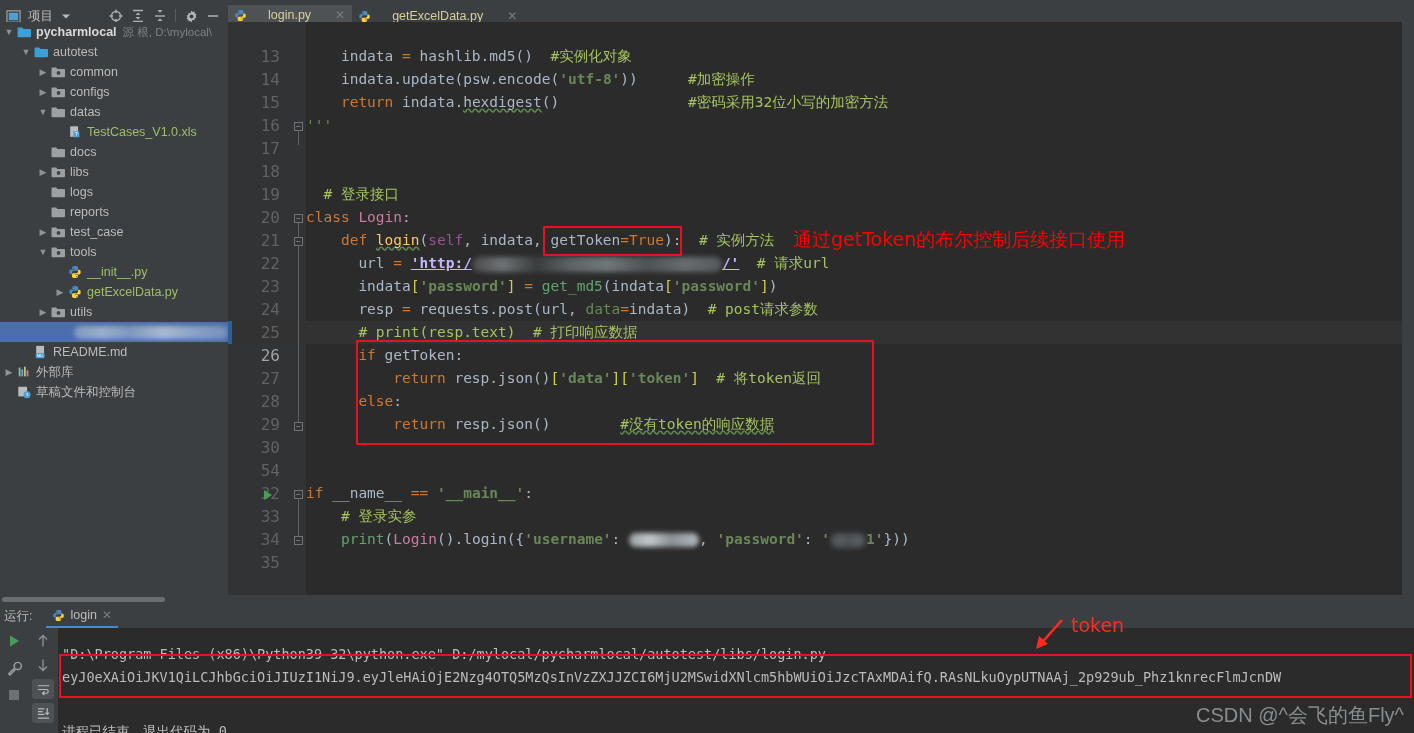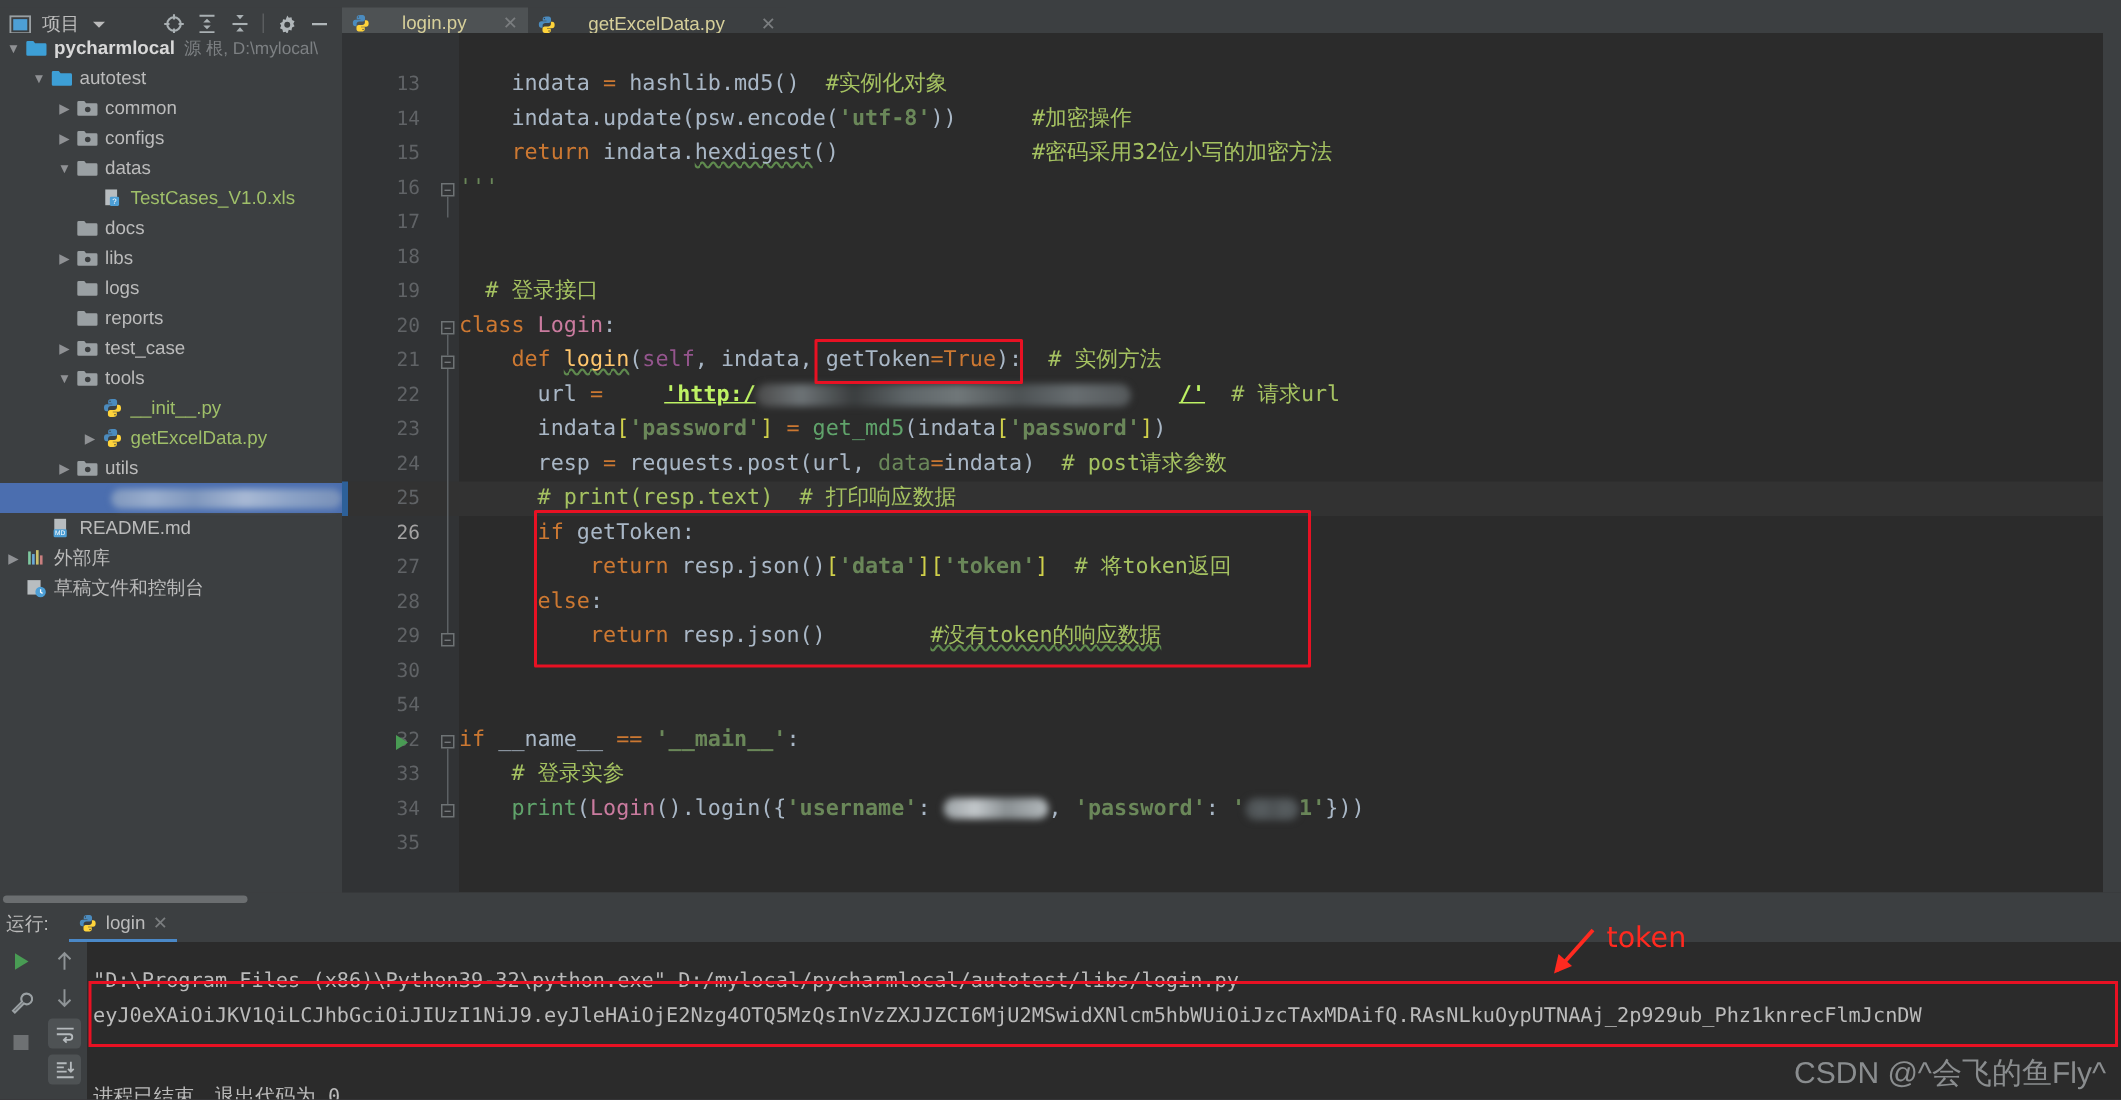--- a/index.html
+++ b/index.html
@@ -86,38 +86,38 @@
   }
   .fold-strip {
     position: absolute; left: 62px; top: 0; width: 16px; height: 573px;
     background: #313335;
   }
   .code-area { position: absolute; left: 78px; top: 0; right: 0; height: 573px; }
 
   .line { position: absolute; left: 0; height: 23px; line-height: 23px;
           white-space: pre; width: 100%; }
   .ln { position: absolute; width: 52px; text-align: right;
-        color: #606366; font-size: 13px; line-height: 23px;
+        color: #606366; font-size: 16px; line-height: 23px;
         font-family: "DejaVu Sans Mono", monospace; }
   .ln.cur { color: #a4a3a3; }
   .curline-hl { position: absolute; left: 0; width: 100%; height: 23px;
                 background: #323232; }
   .gut-cur { position: absolute; left: 0; width: 4px; height: 23px; background: #2d6099; }
 
   
   .kw  { color: #cc7832; }
   .cls { color: #ca7b9f; }
   .fn  { color: #ffc66d; }
   .id  { color: #a9b7c6; }
   .strb{ color: #6a8759; font-weight: bold; }
   .cmtzh { color: #a5c261; }
   .self{ color: #94558d; }
   .grn { color: #6a8759; }
   .green-fn { color: #60a36b; }
-  .url { color: #bef264; text-decoration: underline; margin-left: 32px; }
+  .url { color: #c4b5fd; text-decoration: underline; }
   .brk { color: #a9b7c6; }
   .yellowc { color: #d0d04a; }
   .squig { text-decoration: underline wavy #5f8a4e; text-decoration-skip-ink: none; }
 
   .foldmark { position: absolute; left: 66px; width: 9px; height: 9px;
               border: 1px solid #6e7375; color: #8a8f91; font-size: 8px;
               line-height: 7px; text-align: center; background: #313335; }
   .foldline { position: absolute; left: 70px; width: 1px; background: #5c6164; }
   .runarrow { position: absolute; left: 36px; width: 0; height: 0;
               border-left: 8px solid #499c54; border-top: 5px solid transparent;
@@ -547,20 +547,21 @@
       <div class="line" style="top:483px"><span class="cmtzh">    # 登录实参</span></div>
 
       <div class="line" style="top:506px"><span class="green-fn">    print</span><span class="brk">(</span><span class="cls">Login</span><span class="brk">().</span><span class="id">login</span><span class="brk">({</span><span class="strb">'username'</span><span class="brk">: </span><span class="blurtxt blur-user"></span><span class="brk">, </span><span class="strb">'password'</span><span class="brk">: </span><span class="strb">'</span><span class="blurtxt blur-pw"></span><span class="strb">1'</span><span class="brk">}))</span></div>
     </div>
 
     <div class="line" style="top:46px;left:460px"><span class="cmtzh">#加密操作</span></div>
     <div class="line" style="top:69px;left:460px"><span class="cmtzh">#密码采用32位小写的加密方法</span></div>
 
     <div class="redbox" style="left:315px;top:204px;width:139px;height:30px;"></div>
     <div class="redbox" style="left:128px;top:318px;width:518px;height:105px;"></div>
+    <div class="redtext" style="left:565px;top:205px;font-size:19px;">通过getToken的布尔控制后续接口使用</div>
 
     <div class="stripe"></div>
   </div>
 
   <div class="ed-bottom"></div>
 
   <div class="runpanel">
     <div class="run-header">
       <span class="run-title">运行:</span>
       <div class="run-tab">

